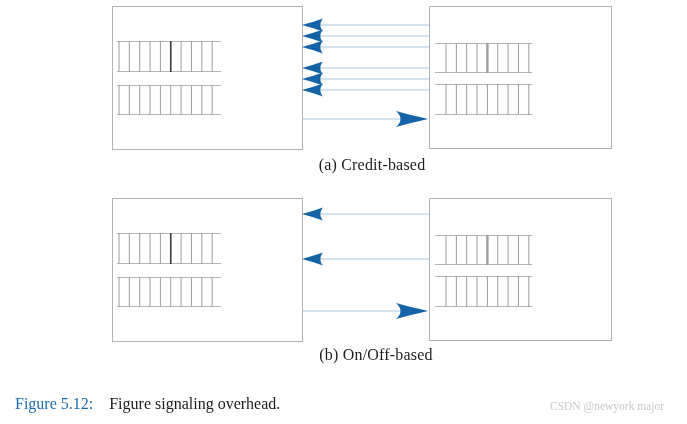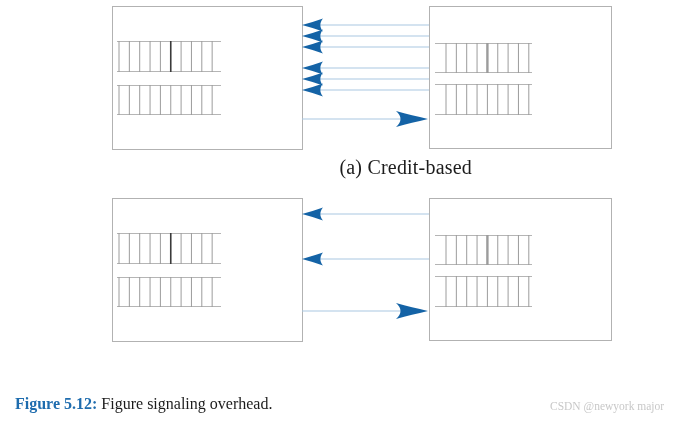--- a/index.html
+++ b/index.html
@@ -4,27 +4,27 @@
 <style>
   html,body{margin:0;padding:0;background:#fff;}
   .page{
     position:relative;width:687px;height:424px;background:#ffffff;
     overflow:hidden;font-family:"Liberation Serif",serif;
   }
   .diagram-svg{position:absolute;left:0;}
   #svg-a{top:0;}
   #svg-b{top:192px;}
   .sub-caption{
-    position:absolute;text-align:right;font-size:20px;color:#1c1c1c;
+    position:absolute;text-align:center;font-size:16px;color:#1c1c1c;
     letter-spacing:0.2px;
   }
   #cap-a{top:156px;left:272px;width:200px;}
   #cap-b{top:346px;left:276px;width:200px;}
   .figure-caption{position:absolute;left:15px;top:395px;font-size:16px;color:#1c1c1c;}
-  .fig-label{font-weight:bold;margin-right:4px;}
+  .fig-label{font-weight:normal;margin-right:16px;}
   .watermark{
     position:absolute;left:550px;top:400px;white-space:nowrap;
     font-family:"Liberation Sans",sans-serif;font-size:11.5px;
   }
 </style>
 </head>
 <body>
 
 <div class="page">
 
@@ -161,20 +161,21 @@
       <line x1="308" y1="22" x2="429" y2="22" stroke="#a9c7e2" stroke-width="1.2"></line>
       <path d="M302 22 C309 20 316 18 323 15.5 C319.5 19.5 319.5 24.5 323 28.5 C316 26 309 24 302 22 Z" fill="#1463a6"></path>
       <line x1="308" y1="67" x2="429" y2="67" stroke="#a9c7e2" stroke-width="1.2"></line>
       <path d="M302 67 C309 65 316 63 323 60.5 C319.5 64.5 319.5 69.5 323 73.5 C316 71 309 69 302 67 Z" fill="#1463a6"></path>
       <line x1="302" y1="119" x2="412" y2="119" stroke="#a9c7e2" stroke-width="1.2"></line>
       <path d="M428 119 C417 116.5 407 114 396 111 C402 116 402 122 396 127 C407 124 417 121.5 428 119 Z" fill="#1463a6"></path>
     </svg>
 
   <div class="sub-caption" id="cap-a">(a) Credit-based</div>
 
+  <div class="sub-caption" id="cap-b">(b) On/Off-based</div>
 
   <div class="figure-caption">
     <span class="fig-label" style="color: rgb(30, 108, 174);">Figure 5.12:</span><span class="fig-text">Figure signaling overhead.</span>
   </div>
 
   <div class="watermark" style="color: rgb(200, 200, 200); font-family: Liberation Serif, serif;">CSDN @newyork major</div>
 
 </div>
 
 </body></html>

